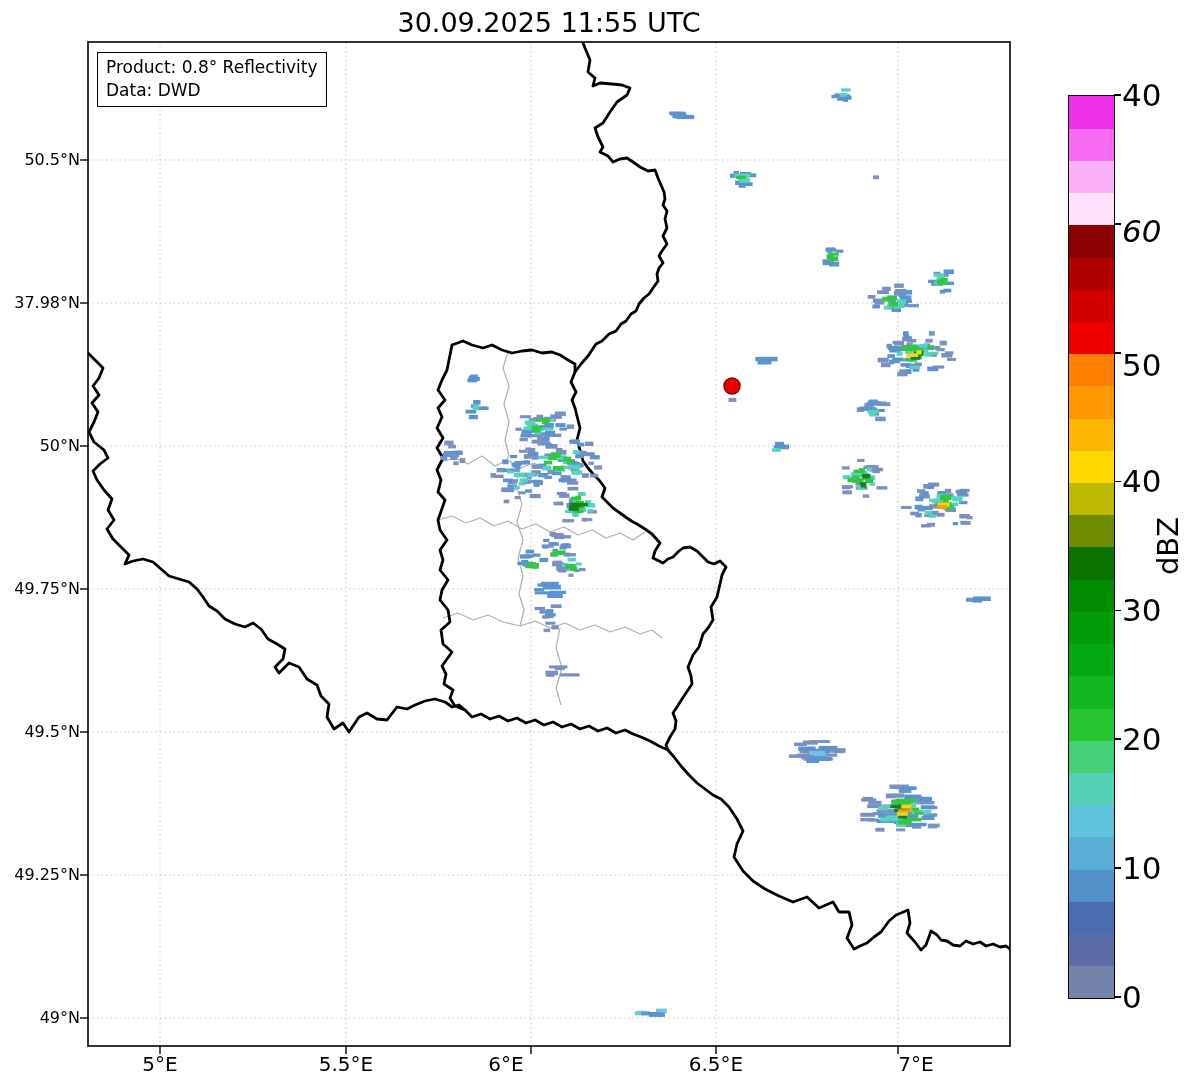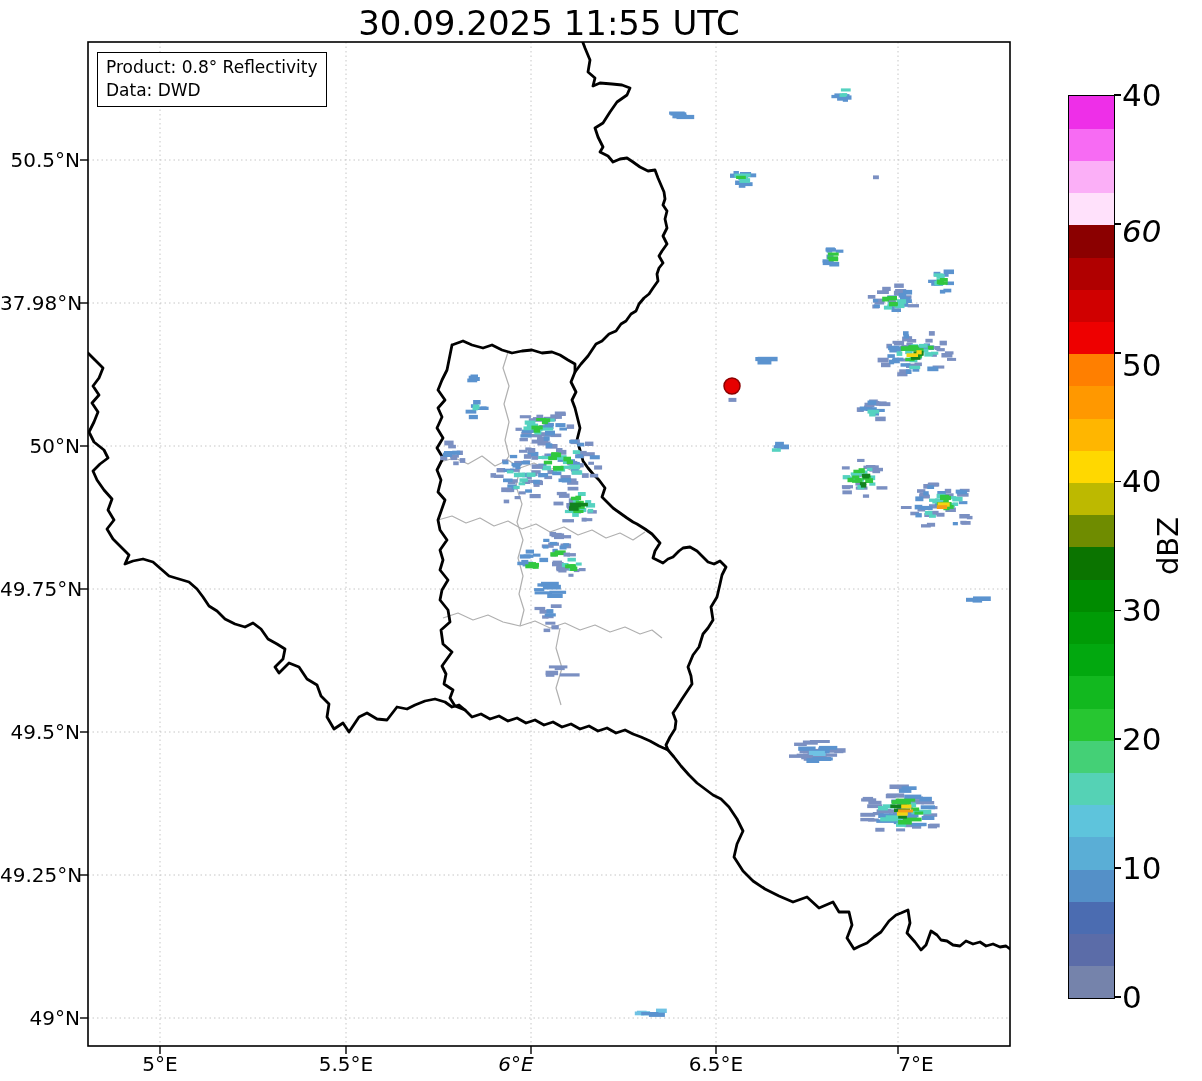--- a/index.html
+++ b/index.html
@@ -2,25 +2,25 @@
 <html><head>
 <meta charset="utf-8">
 <style>
   html,body{margin:0;padding:0;background:#ffffff;}
   #figure{
     position:relative;width:1202px;height:1081px;background:#ffffff;
     font-family:"DejaVu Sans", sans-serif;color:#000;overflow:hidden;
   }
   #title{
     position:absolute;left:88px;top:4px;width:922px;text-align:center;
-    font-size:34px;line-height:38px;white-space:nowrap;
+    font-size:27px;line-height:38px;white-space:nowrap;
   }
   #map-svg{position:absolute;left:0;top:0;}
   .xlab{position:absolute;width:120px;text-align:center;font-size:20px;line-height:24px;top:1052px;}
-  .ylab{position:absolute;left:0;width:80px;text-align:right;font-size:20px;line-height:26px;}
+  .ylab{position:absolute;left:0;width:80px;text-align:right;font-size:16px;line-height:26px;}
   #info-box{
     position:absolute;left:97px;top:52px;background:#ffffff;border:1.3px solid #000;
     padding:3px 8px 4px 8px;font-size:17px;line-height:23px;z-index:5;
   }
   #colorbar{position:absolute;left:1068px;top:95px;width:45px;height:902px;border:1.3px solid #000;}
   .cb-seg{position:absolute;left:0;width:45px;}
   .cb-tick{position:absolute;background:#000;width:7px;height:1.6px;left:1114px;}
   .cb-lab{position:absolute;left:1122px;width:70px;font-size:31px;line-height:37px;text-align:left;}
   #cb-unit{
     position:absolute;left:1168px;top:546px;transform:translate(-50%,-50%) rotate(-90deg);
@@ -783,21 +783,21 @@
   </svg>
 
   <div id="info-box">
     <div>Product: 0.8° Reflectivity</div>
     <div>Data: DWD</div>
   </div>
 
   <div id="x-axis-labels">
       <div class="xlab" style="left: 100px;">5°E</div>
       <div class="xlab" style="left: 286px;">5.5°E</div>
-      <div class="xlab" style="left: 456px; font-style: italic;">6°E</div>
+      <div class="xlab" style="left: 446px;">6°E</div>
       <div class="xlab" style="left: 656px;">6.5°E</div>
       <div class="xlab" style="left: 856px;">7°E</div>
     </div>
   <div id="y-axis-labels">
       <div class="ylab" style="top: 147px;">50.5°N</div>
       <div class="ylab" style="top: 290px;">37.98°N</div>
       <div class="ylab" style="top: 433px;">50°N</div>
       <div class="ylab" style="top: 576px;">49.75°N</div>
       <div class="ylab" style="top: 719px;">49.5°N</div>
       <div class="ylab" style="top: 862px;">49.25°N</div>

